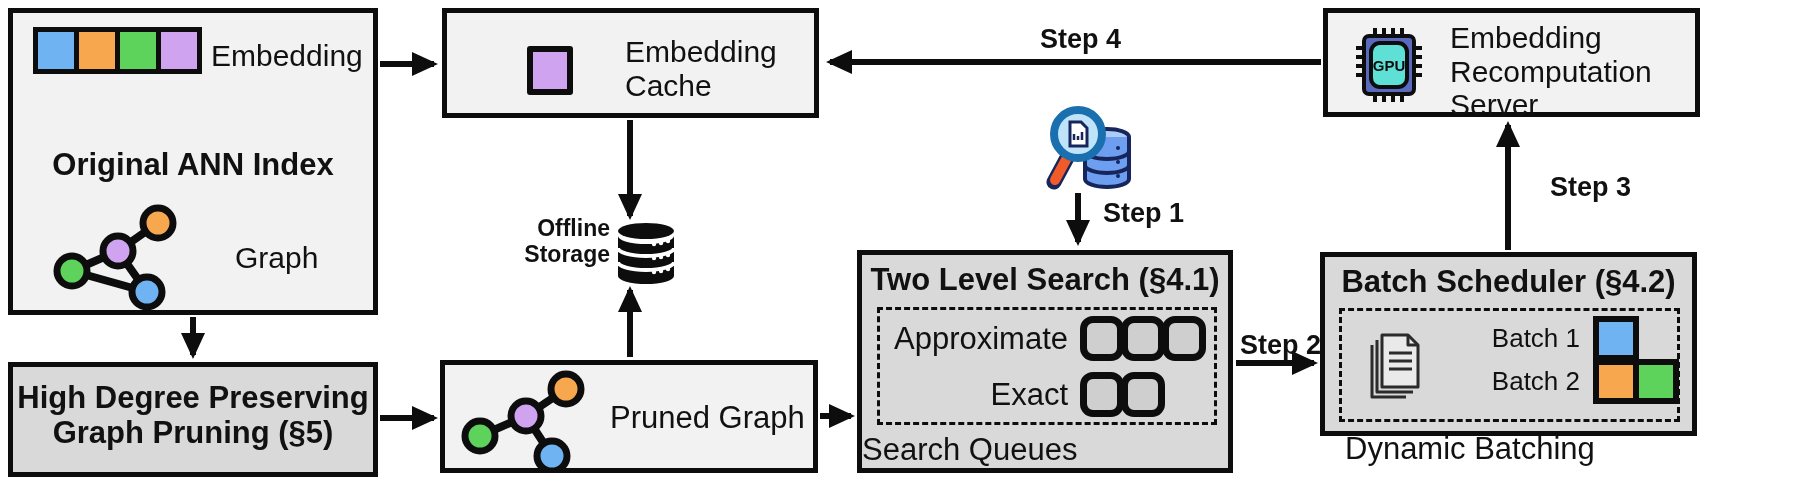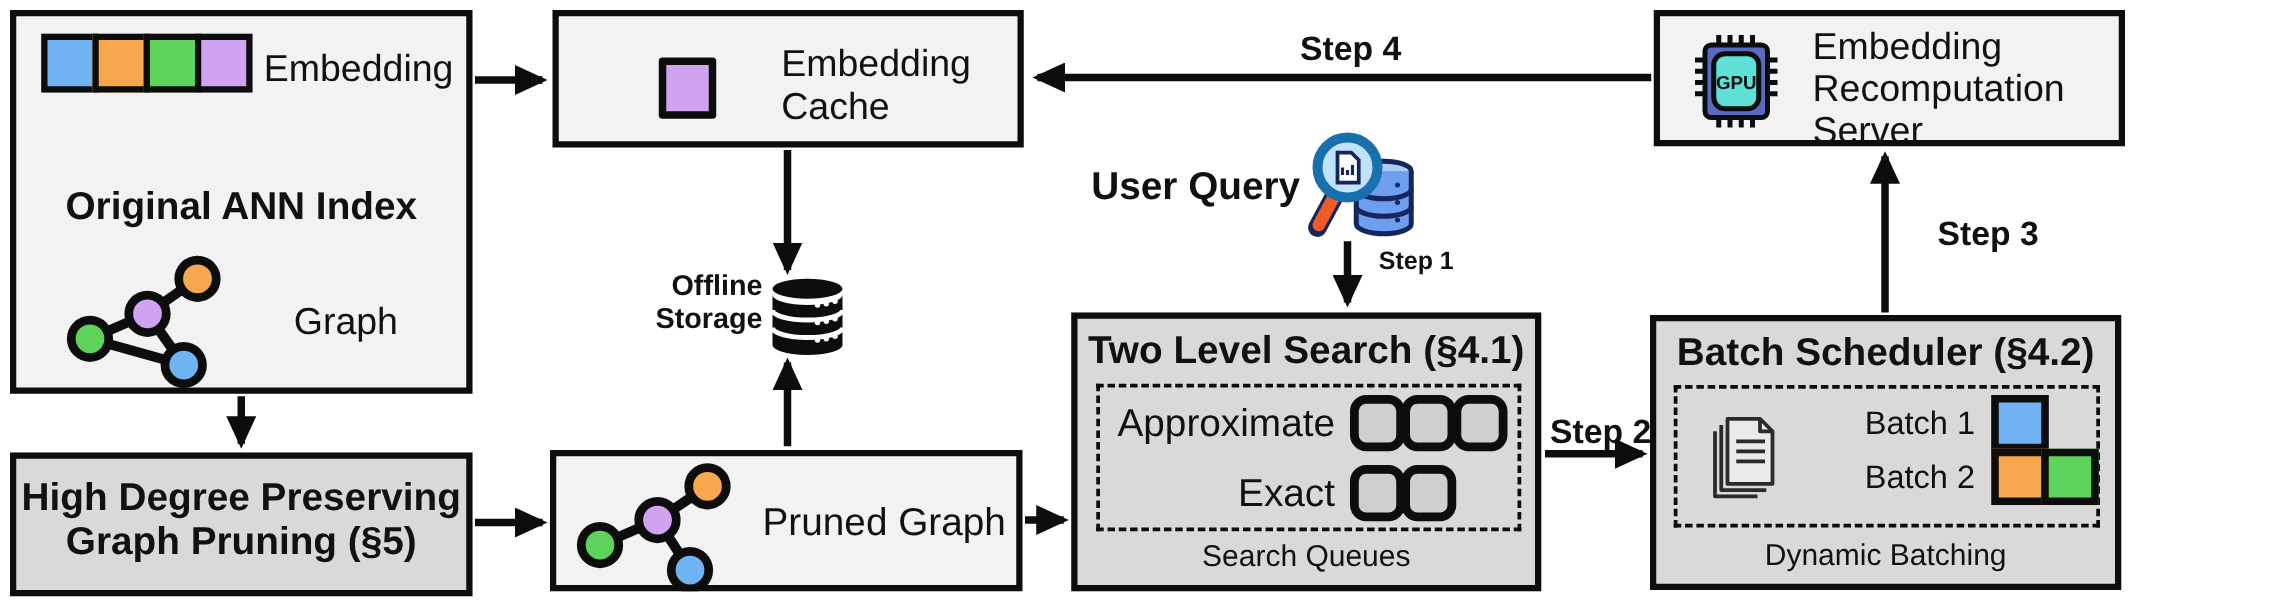--- a/index.html
+++ b/index.html
@@ -62,21 +62,21 @@
 
   .batch-row { position: absolute; display: flex; align-items: center; }
   .batch-label { text-align: right; font-size: 26px; }
   .bsq {
     width: 46px; height: 45px;
     border: 6px solid #0d0d0d;
   }
   .bsq + .bsq { margin-left: -6px; }
   .batch-squares { display: flex; margin-left: 13px; }
 
-  .caption { position: absolute; width: 100%; text-align: center; font-size: 24px; }
+  .caption { position: absolute; width: 100%; font-size: 31px; }
 
   .arrow-layer { position: absolute; left: 0; top: 0; pointer-events: none; }
   .icon { position: absolute; }
 </style>
 </head>
 <body>
 
 <div class="canvas">
 
   <div class="box light" style="left:8px; top:8px; width:370px; height:307px;">
@@ -149,21 +149,20 @@
         <circle cx="56" cy="19" r="2.2"></circle>
       <circle cx="42" cy="36" r="2.2"></circle>
         <circle cx="49" cy="35" r="2.2"></circle>
         <circle cx="56" cy="33" r="2.2"></circle>
       <circle cx="42" cy="50" r="2.2"></circle>
         <circle cx="49" cy="49" r="2.2"></circle>
         <circle cx="56" cy="47" r="2.2"></circle>
     </g>
   </svg>
 
-  <div class="txt bold" style="left:873px; top:132px; font-size:31px;">User Query</div>
   <svg class="icon" style="left:1046px; top:104px;" width="92" height="92" viewBox="0 0 92 92">
 
     <g stroke="#16265c" stroke-width="4">
       <ellipse cx="61" cy="33" rx="22" ry="8" fill="#aecbf5"></ellipse>
       <path d="M39 33 v42 a22 8 0 0 0 44 0 V33" fill="var(--query-db,#6d9ef0)"></path>
       <path d="M39 47 a22 8 0 0 0 44 0" fill="none"></path>
       <path d="M39 61 a22 8 0 0 0 44 0" fill="none"></path>
     </g>
     <g fill="#16265c">
       <circle cx="72" cy="44" r="2"></circle>
@@ -220,21 +219,21 @@
         <div class="queue-label" style="width:180px;">Exact</div>
         <div class="queue-slots">
           <div class="qslot"></div>
           <div class="qslot"></div>
         </div>
       </div>
     </div>
     <div class="caption" style="top:177px;">Search Queues</div>
   </div>
 
-  <div class="box dark" style="left:1320px; top:252px; width:377px; height:220px;">
+  <div class="box dark" style="left:1320px; top:252px; width:377px; height:184px;">
     <div class="txt bold" style="left:0; top:8px; width:100%; text-align:center; font-size:31px;">Batch Scheduler (§4.2)</div>
     <div class="dashed" style="left:14px; top:51px; width:341px; height:114px;">
       <svg class="icon" style="left:22px; top:18px;" width="62" height="76" viewBox="0 0 62 76">
         <g fill="none" stroke="#2b2b2b" stroke-width="3" stroke-linejoin="round">
           <path d="M8 16 v52 h34"></path>
           <path d="M13 11 v52 h36"></path>
           <path d="M18 6 h26 l10 10 v42 h-36 Z" fill="#eaeaea"></path>
           <path d="M44 6 v10 h10"></path>
           <line x1="25" y1="24" x2="48" y2="24"></line>
           <line x1="25" y1="32" x2="48" y2="32"></line>
@@ -248,24 +247,24 @@
         </div>
       </div>
       <div class="batch-row" style="left:108px; top:48px;">
         <div class="batch-label" style="width:130px;">Batch 2</div>
         <div class="batch-squares">
           <div class="bsq c-orange"></div>
           <div class="bsq c-green"></div>
         </div>
       </div>
     </div>
-    <div class="caption" style="top:174px;">Dynamic Batching</div>
-  </div>
-
-  <div class="txt bold" style="left:1103px; top:198px; font-size:20px;">Step 1</div>
+    <div class="caption" style="top:174px;margin-left:20px;">Dynamic Batching</div>
+  </div>
+
+  <div class="txt bold" style="left:1103px; top:198px; font-size:27px;">Step 1</div>
   <div class="txt bold" style="left:1240px; top:330px; font-size:27px;">Step 2</div>
   <div class="txt bold" style="left:1522px; top:172px; font-size:27px;margin-left:28px;">Step 3</div>
   <div class="txt bold" style="left:1040px; top:24px; font-size:27px;">Step 4</div>
 
   <svg class="arrow-layer" width="1817" height="481" viewBox="0 0 1817 481">
     <defs>
       <marker id="ah" markerUnits="userSpaceOnUse" markerWidth="26" markerHeight="24" refX="22" refY="12" orient="auto">
         <path d="M0,0 L26,12 L0,24 Z" fill="#0d0d0d"></path>
       </marker>
     </defs>

